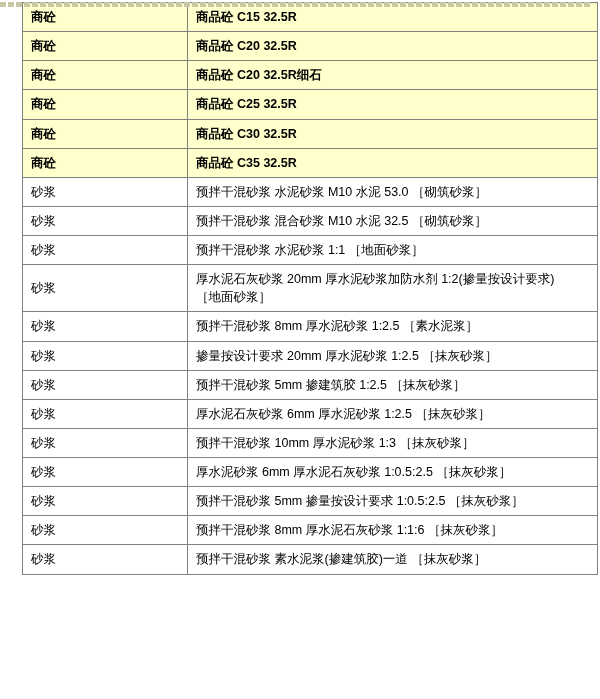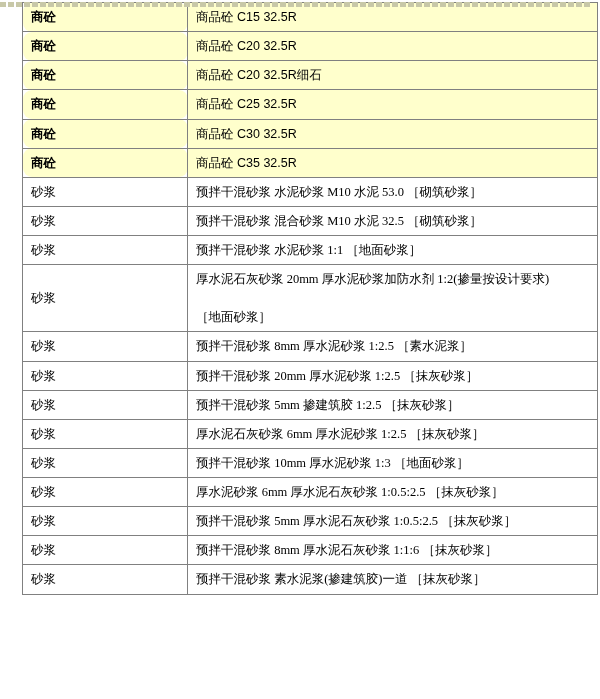--- a/index.html
+++ b/index.html
@@ -39,36 +39,33 @@
     word-break: break-all;
   }
   td.cat {
     font-weight: bold;
   }
   tr.hl td {
     background: #ffffcc;
   }
   tr.hl td.cat {
     color: #000000;
-    border-radius: 9px;
   }
   tr.plain td {
     background: #ffffff;
     font-weight: normal;
-    font-family: Liberation Serif, serif;
   }
   td.desc {
-    font-weight: normal;
+    font-weight: bold;
   }
   tr.plain td.cat {
     font-weight: normal;
   }
   .desc .line2 {
     display: block;
-    margin-top: 20px;
   }
   .tick-row {
     position: absolute;
     top: 0;
     left: 0;
     width: 600px;
     height: 6px;
     display: flex;
     align-items: flex-start;
     overflow: hidden;
@@ -208,41 +205,41 @@
         <tr class="plain">
           <td class="cat">砂浆</td>
           <td class="desc"><span>厚水泥石灰砂浆 20mm 厚水泥砂浆加防水剂 1:2(掺量按设计要求)</span><span class="line2">［地面砂浆］</span></td>
         </tr>
         <tr class="plain">
           <td class="cat">砂浆</td>
           <td class="desc"><span>预拌干混砂浆 8mm 厚水泥砂浆 1:2.5 ［素水泥浆］</span></td>
         </tr>
         <tr class="plain">
           <td class="cat">砂浆</td>
-          <td class="desc"><span>预拌干混砂浆 20mm 厚水泥砂浆 1:2.5 ［抹灰砂浆］</span></td>
+          <td class="desc"><span>掺量按设计要求 20mm 厚水泥砂浆 1:2.5 ［抹灰砂浆］</span></td>
         </tr>
         <tr class="plain">
           <td class="cat">砂浆</td>
           <td class="desc"><span>预拌干混砂浆 5mm 掺建筑胶 1:2.5 ［抹灰砂浆］</span></td>
         </tr>
         <tr class="plain">
           <td class="cat">砂浆</td>
           <td class="desc"><span>厚水泥石灰砂浆 6mm 厚水泥砂浆 1:2.5 ［抹灰砂浆］</span></td>
         </tr>
         <tr class="plain">
           <td class="cat">砂浆</td>
-          <td class="desc"><span>预拌干混砂浆 10mm 厚水泥砂浆 1:3 ［地面砂浆］</span></td>
+          <td class="desc"><span>预拌干混砂浆 10mm 厚水泥砂浆 1:3 ［抹灰砂浆］</span></td>
         </tr>
         <tr class="plain">
           <td class="cat">砂浆</td>
           <td class="desc"><span>厚水泥砂浆 6mm 厚水泥石灰砂浆 1:0.5:2.5 ［抹灰砂浆］</span></td>
         </tr>
         <tr class="plain">
           <td class="cat">砂浆</td>
-          <td class="desc"><span>预拌干混砂浆 5mm 厚水泥石灰砂浆 1:0.5:2.5 ［抹灰砂浆］</span></td>
+          <td class="desc"><span>预拌干混砂浆 5mm 掺量按设计要求 1:0.5:2.5 ［抹灰砂浆］</span></td>
         </tr>
         <tr class="plain">
           <td class="cat">砂浆</td>
           <td class="desc"><span>预拌干混砂浆 8mm 厚水泥石灰砂浆 1:1:6 ［抹灰砂浆］</span></td>
         </tr>
         <tr class="plain">
           <td class="cat">砂浆</td>
           <td class="desc"><span>预拌干混砂浆 素水泥浆(掺建筑胶)一道 ［抹灰砂浆］</span></td>
         </tr>
       </tbody>

